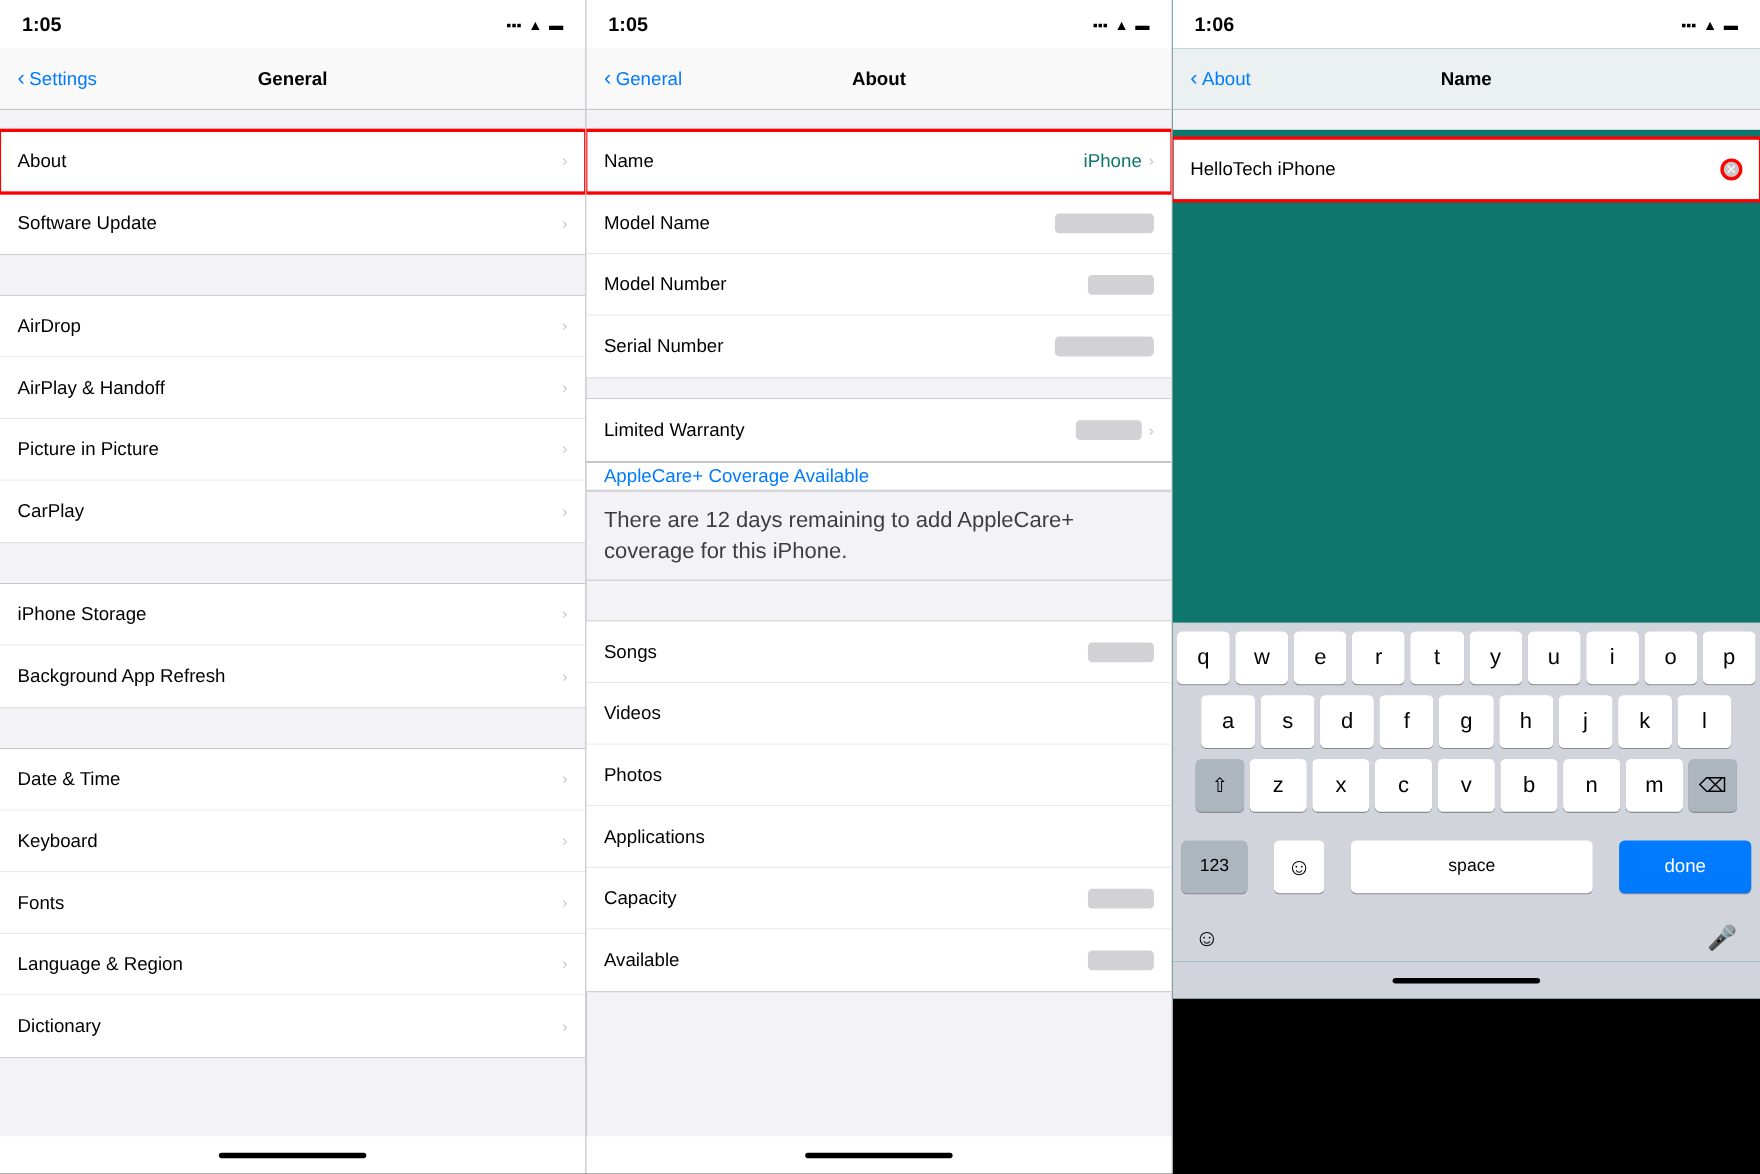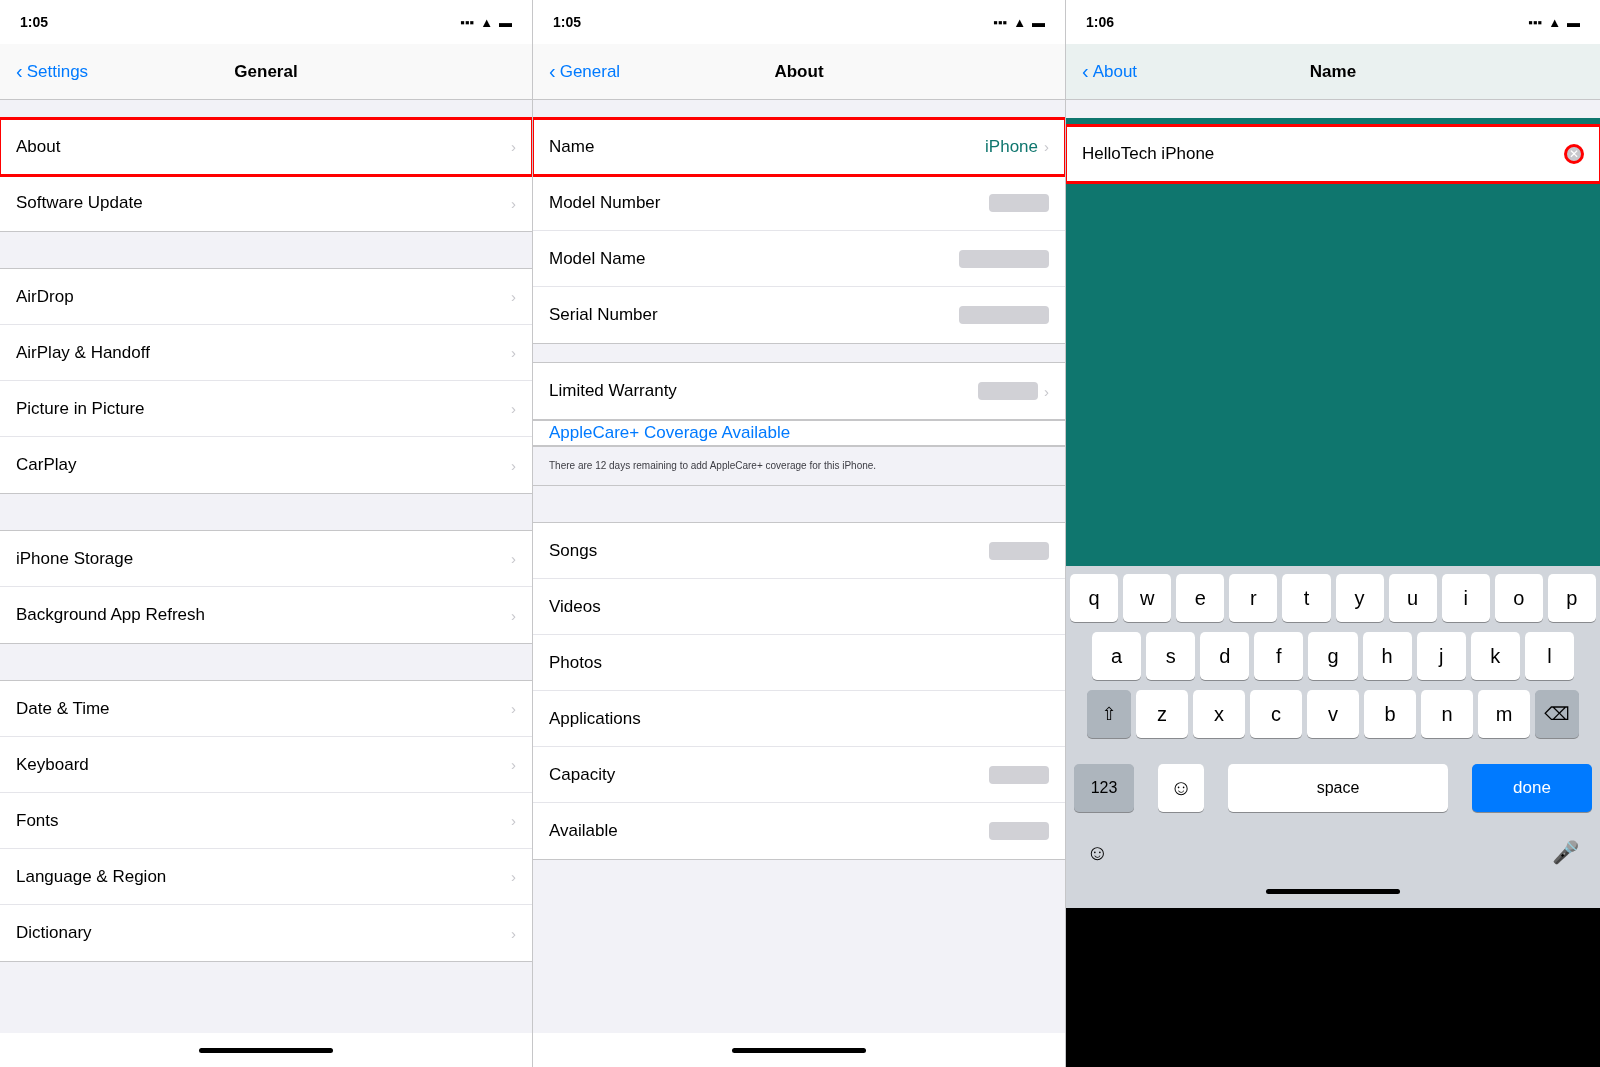--- a/index.html
+++ b/index.html
@@ -24,21 +24,21 @@
     .status-bar {
       background: #fff;
       height: 44px;
       display: flex;
       align-items: center;
       justify-content: space-between;
       padding: 0 20px;
       flex-shrink: 0;
     }
     .status-time {
-      font-size: 14px;
+      font-size: 18px;
       font-weight: 600;
       color: #000;
     }
     .status-icons {
       display: flex;
       align-items: center;
       gap: 6px;
       font-size: 13px;
       color: #000;
     }
@@ -146,21 +146,21 @@
       color: #007aff;
       font-size: 17px;
       padding: 2px 16px;
       background: #fff;
       display: block;
     }
     
     .applecare-note {
       background: #f2f2f7;
       padding: 12px 16px;
-      font-size: 10px;
+      font-size: 20px;
       color: #3c3c43;
       border-top: 1px solid #c6c6c8;
       border-bottom: 1px solid #c6c6c8;
       line-height: 1.4;
     }
     
     .home-indicator {
       height: 34px;
       display: flex;
       align-items: center;
@@ -403,26 +403,26 @@
     <div class="table-group">
 
       <div class="table-row highlighted-row">
         <span class="table-row-label">Name</span>
         <div class="table-row-value">
           <span style="color:#0f766e;">iPhone</span>
           <span class="chevron">›</span>
         </div>
       </div>
       <div class="table-row">
+        <span class="table-row-label">Model Name</span>
+        <span class="blurred-val"></span>
+      </div>
+      <div class="table-row">
         <span class="table-row-label">Model Number</span>
         <span class="blurred-val-sm"></span>
-      </div>
-      <div class="table-row">
-        <span class="table-row-label">Model Name</span>
-        <span class="blurred-val"></span>
       </div>
       <div class="table-row">
         <span class="table-row-label">Serial Number</span>
         <span class="blurred-val"></span>
       </div>
     </div>
     <div class="section-gap-small"></div>
     <div class="table-group">
       <div class="table-row">
         <span class="table-row-label">Limited Warranty</span>

